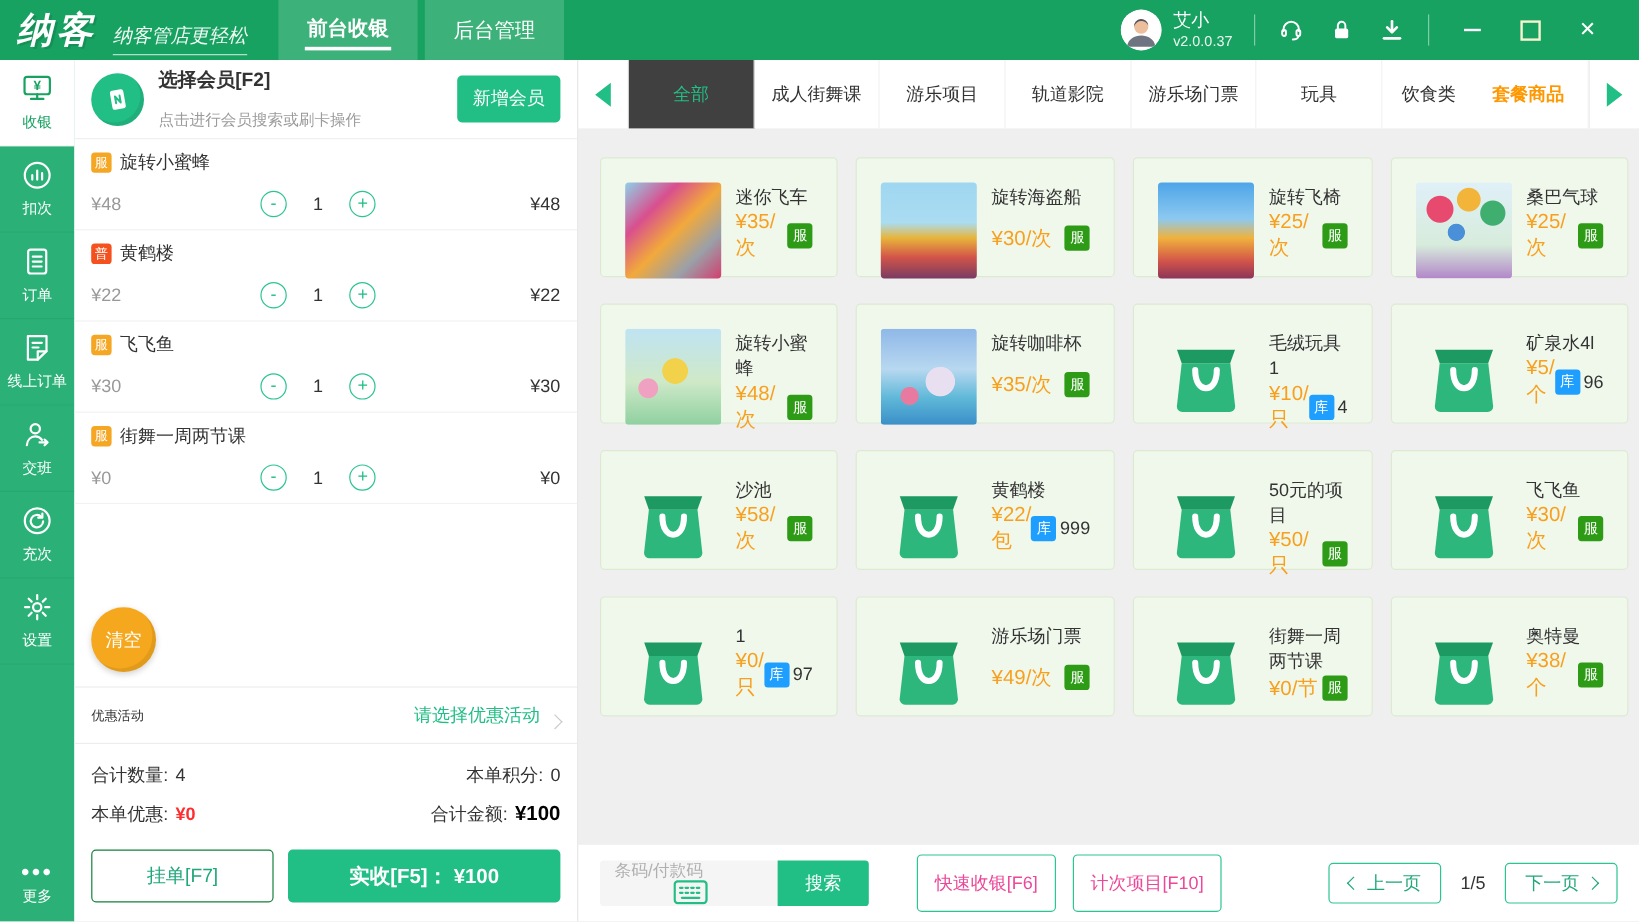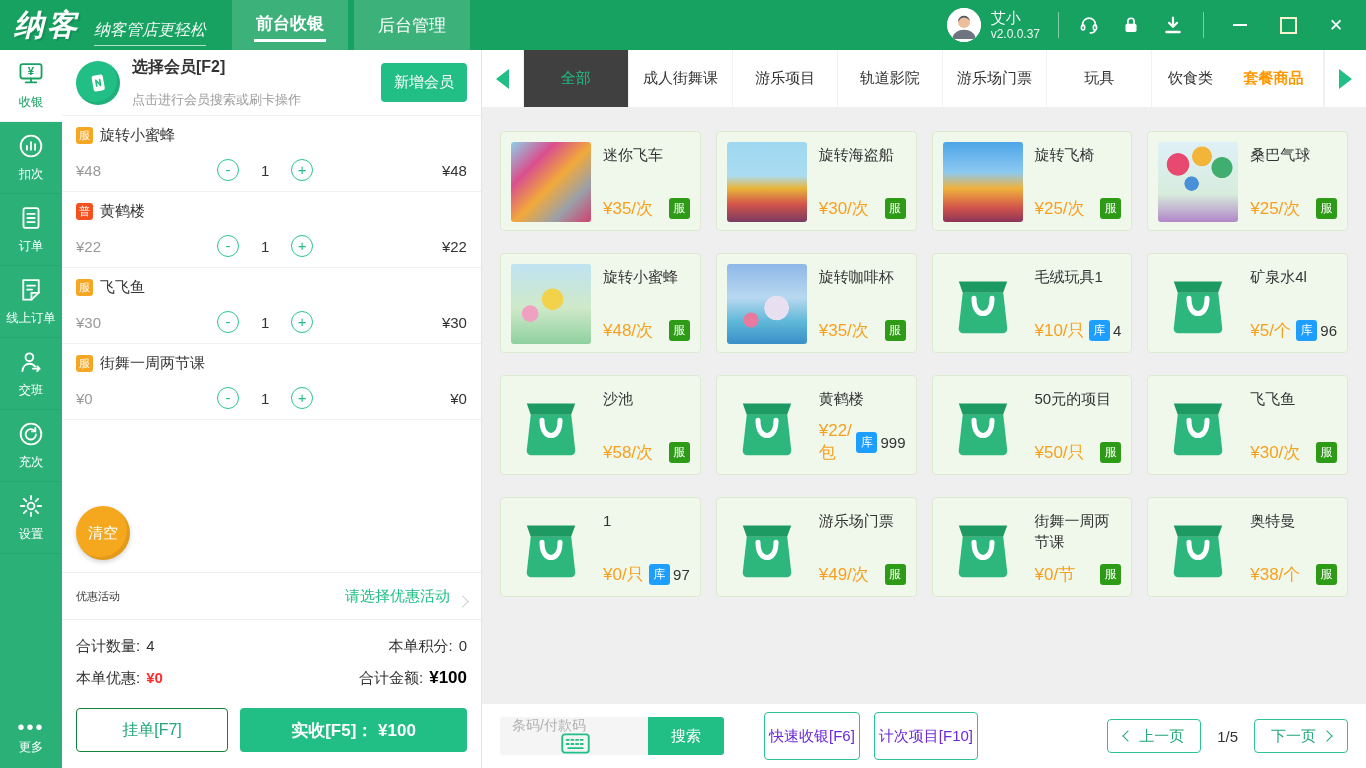--- a/index.html
+++ b/index.html
@@ -9,21 +9,21 @@
 
   
   .topbar { height:50px; background:#18a261; display:flex; align-items:center; color:#fff; flex:none; }
   .logo { display:flex; align-items:baseline; padding-left:14px; }
   .logo-main { font-size:30px; font-weight:900; font-style:italic; letter-spacing:3px; text-shadow:2px 2px 0 rgba(0,0,0,.10); }
   .logo-slogan { margin-left:14px; font-size:16px; font-style:italic; font-family:"DejaVu Serif",serif; opacity:.95; border-bottom:1px solid rgba(255,255,255,.7); padding-bottom:4px; }
   .main-tabs { display:flex; margin-left:26px; height:50px; }
   .main-tab { height:50px; padding:0 22px; display:flex; align-items:center; background:rgba(255,255,255,.16); margin-right:6px; font-size:17px; cursor:pointer; }
   .main-tab span { padding:4px 2px; }
   .main-tab.active span { font-weight:bold; border-bottom:3px solid #fff; }
-  .topbar-right { margin-left:auto; display:flex; align-items:center; gap:18px; padding-right:18px; }
+  .topbar-right { margin-left:auto; display:flex; align-items:center; gap:18px; padding-right:31px; }
   .avatar { width:34px; height:34px; border-radius:50%; overflow:hidden; background:#fff; flex:none; }
   .userbox { display:flex; align-items:center; gap:10px; }
   .user-name { font-size:15px; line-height:1.2; }
   .user-version { font-size:12px; opacity:.9; }
   .tb-divider { width:1px; height:26px; background:rgba(255,255,255,.45); }
   .tb-btn { width:24px; height:24px; display:flex; align-items:center; justify-content:center; cursor:pointer; }
   .tb-ic { width:22px; height:22px; stroke:#fff; stroke-width:1.8; fill:none; stroke-linecap:round; stroke-linejoin:round; }
   .win-btns { display:flex; align-items:center; gap:24px; margin-left:6px; }
   .win-min::before { content:""; display:block; width:14px; height:2px; background:#fff; }
   .win-max::before { content:""; display:block; width:13px; height:13px; border:2px solid #f7f3d0; }
@@ -98,21 +98,21 @@
   .tri-right { width:0; height:0; border-top:10px solid transparent; border-bottom:10px solid transparent; border-left:13px solid #21be85; }
   .cat-tabs { flex:1; display:flex; min-width:0; }
   .cat-tab { flex:1 1 0; min-width:0; display:flex; align-items:center; justify-content:center; font-size:15px; color:#333; border-right:1px solid #f2f2f2; cursor:pointer; overflow:hidden; white-space:nowrap; }
   .cat-tab.active { background:#404040;text-align:center; }
   .cat-tab.active span { color:#21be85; }
   .cat-tab.clipped { flex:0 0 72px; justify-content:flex-start; padding-left:16px; border-right:none; }
   .cat-tab.highlight { flex:0 0 100px; }
   .cat-tab.highlight span { color:#ff9800; font-weight:bold; }
 
   .products { flex:1; padding:24px 18px; display:grid; grid-template-columns:repeat(4,1fr); grid-auto-rows:100px; gap:22px 15px; align-content:start; min-height:0; }
-  .prod-card { background:#f0f8ec; border:1px solid #dcead2; border-radius:4px; display:flex; padding:10px; cursor:pointer; }
+  .prod-card { background:#f0f8ec; border:1px solid #dcead2; border-radius:4px; display:flex; padding:20px; cursor:pointer; }
   .prod-img { width:80px; height:80px; border-radius:3px; flex:none; display:flex; align-items:center; justify-content:center; overflow:hidden; }
   .prod-img svg.bag-icon { display:none; width:72px; height:72px; }
   .prod-img.img-bag svg.bag-icon { display:block; }
   .img-car { background:linear-gradient(135deg,#8fd0e8 0%,#d94f8e 28%,#f2a93b 52%,#9aa0a8 76%,#d23f6f 100%); }
   .img-pirate { background:linear-gradient(180deg,#9fd7f0 0%,#aadcf2 42%,#e8b43a 58%,#d2544a 78%,#7a3b62 100%); }
   .img-chair { background:linear-gradient(180deg,#4da5e8 0%,#8cc9f0 38%,#f0b23c 58%,#d2544a 82%,#8c3558 100%); }
   .img-balloon { background:radial-gradient(circle at 25% 28%,#e84a6f 0 13%,transparent 14%),radial-gradient(circle at 55% 18%,#f2b53a 0 12%,transparent 13%),radial-gradient(circle at 80% 32%,#3fae6e 0 12%,transparent 13%),radial-gradient(circle at 42% 52%,#4a90d9 0 11%,transparent 12%),linear-gradient(180deg,#dff0f8 0%,#d7ecdc 65%,#b287c8 100%); }
   .img-bee { background:radial-gradient(circle at 52% 44%,#f2d24b 0 17%,transparent 18%),radial-gradient(circle at 24% 62%,#f0a0c0 0 10%,transparent 11%),linear-gradient(180deg,#bfe3f2 0%,#cfe9c8 55%,#8fd0a0 100%); }
   .img-coffee { background:radial-gradient(circle at 62% 55%,#e8e0f0 0 18%,transparent 19%),radial-gradient(circle at 30% 70%,#e87aa0 0 9%,transparent 10%),linear-gradient(180deg,#8fb8e8 0%,#b8d8f0 42%,#5fb8d8 72%,#3a8fc8 100%); }
   .prod-info { flex:1; display:flex; flex-direction:column; margin-left:12px; min-width:0; padding-top:2px; }
@@ -125,21 +125,21 @@
   .tag-stock { background:#1e9fff; }
   .stock { font-size:15px; color:#333; }
 
   .catalog-footer { height:64px; background:#fff; display:flex; align-items:center; padding:0 18px; flex:none; gap:14px; }
   .search-group { display:flex; align-items:center; }
   .search-box { display:flex; align-items:center; background:#f5f5f5; height:38px; border-radius:3px 0 0 3px; padding:0 10px 0 12px;flex-direction:column; }
   .search-box input { border:none; background:transparent; width:126px; font-size:14px; outline:none; color:#333; font-family:inherit; }
   .search-box input::placeholder { color:#b0b0b0; }
   .kb-icon { display:flex; align-items:center; cursor:pointer; }
   .search-btn { height:38px; width:76px; background:#21be85; color:#fff; border:none; font-size:15px; border-radius:0 3px 3px 0; cursor:pointer; }
-  .ghost-btn { height:48px; padding:0 4px; background:#fff; border:1px solid #2cc493; color:#6d28d9; font-size:15px; border-radius:4px; cursor:pointer; }
+  .ghost-btn { height:48px; padding:0 14px; background:#fff; border:1px solid #2cc493; color:#ec4899; font-size:15px; border-radius:4px; cursor:pointer; }
   .ghost-btn.first { margin-left:26px; }
   .pagination { margin-left:auto; display:flex; align-items:center; gap:16px; }
   .page-btn { height:34px; padding:0 16px; border:1px solid #2cc493; color:#21a878; background:#fff; border-radius:4px; font-size:15px; display:flex; align-items:center; gap:7px; cursor:pointer; }
   .chev-left { width:8px; height:8px; border-left:1.6px solid #21a878; border-bottom:1.6px solid #21a878; transform:rotate(45deg); }
   .chev-right { width:8px; height:8px; border-right:1.6px solid #21a878; border-top:1.6px solid #21a878; transform:rotate(45deg); }
   .page-info { font-size:15px; color:#333; }
 </style>
 </head>
 <body>
 

